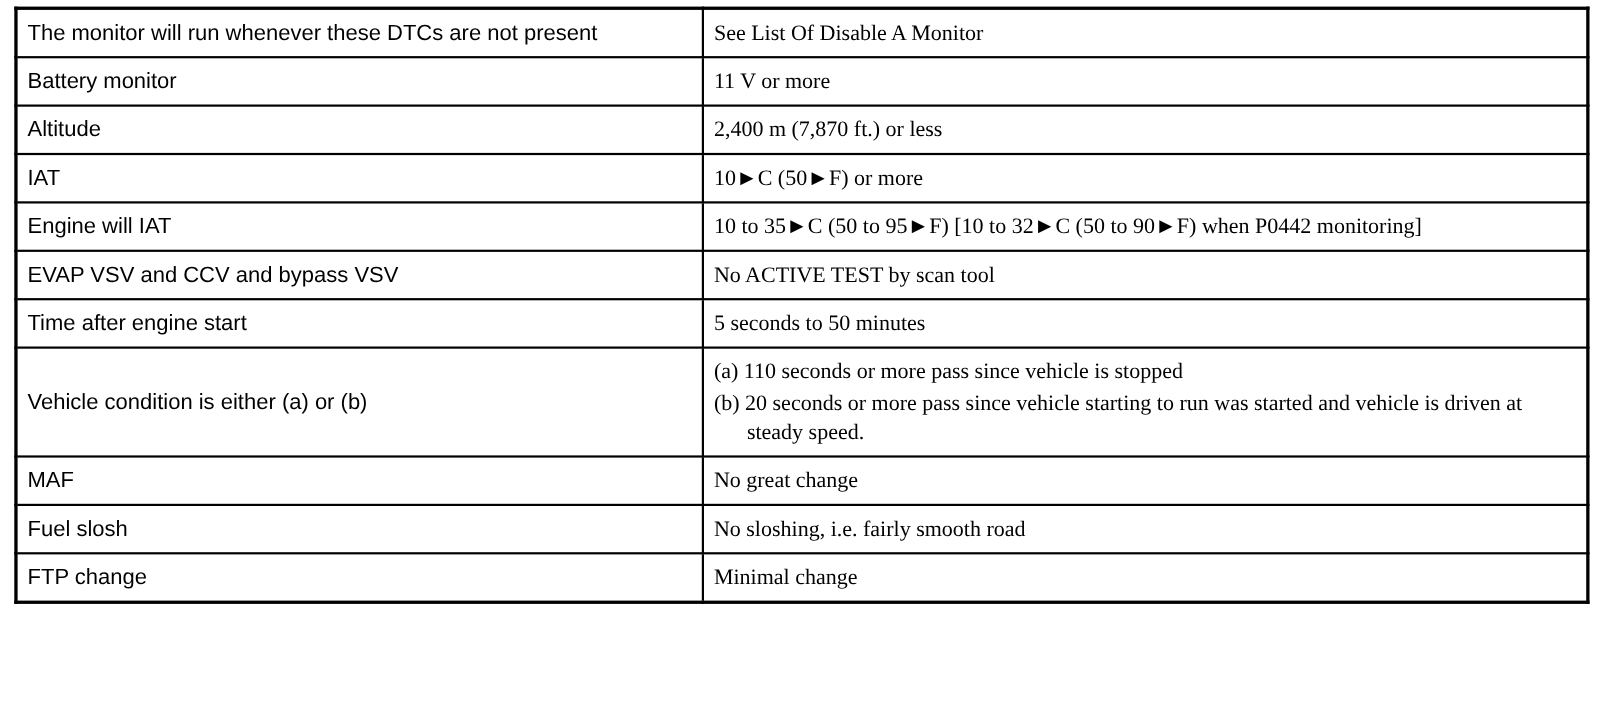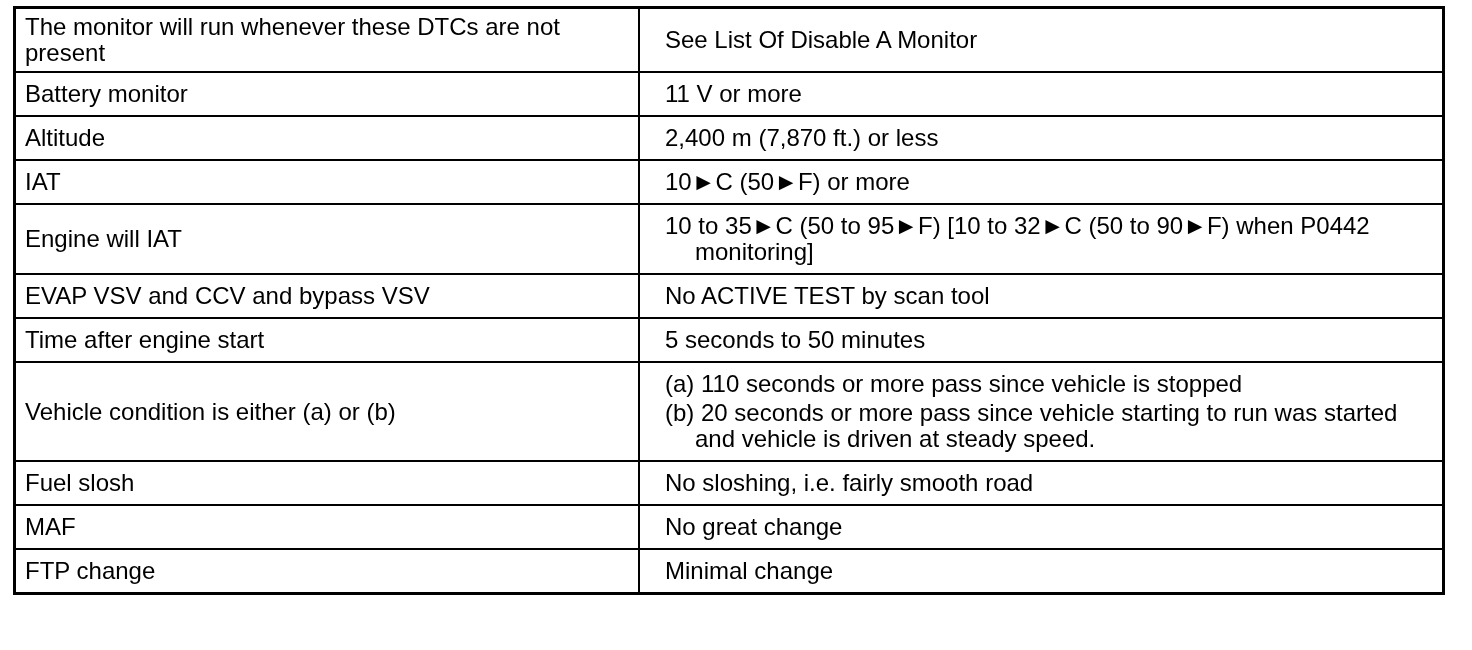--- a/index.html
+++ b/index.html
@@ -17,39 +17,40 @@
   }
   table.conditions {
     border-collapse: collapse;
     table-layout: fixed;
     width: 1432px;
     border: 3px solid #000000;
   }
   table.conditions td {
     border: 2px solid #000000;
     font-family: "Liberation Sans", "DejaVu Sans", sans-serif;
-    font-size: 24px;
+    font-size: 20px;
     color: #000000;
     vertical-align: middle;
     padding: 5px 9px;
     line-height: 26px;
     letter-spacing: 0px;
     overflow: hidden;
   }
   table.conditions td.condition-cell {
     width: 604px;
     height: 26px;
   }
   table.conditions td.value-cell {
   }
   .value-line {
     padding-left: 30px;
     text-indent: -30px;
-    margin: 3px 16px;
+    margin: 3px 0;
     max-width: 775px;
+    font-family: Liberation Serif, serif;
   }
 </style>
 </head>
 <body>
 
 <div class="table-wrap">
   <table class="conditions">
     <tbody>
   <tr>
     <td class="condition-cell">The monitor will run whenever these DTCs are not present</td>
@@ -105,30 +106,30 @@
 
   <tr>
     <td class="condition-cell">Vehicle condition is either (a) or (b)</td>
     <td class="value-cell">
             <div class="value-line">(a) 110 seconds or more pass since vehicle is stopped</div>
             <div class="value-line">(b) 20 seconds or more pass since vehicle starting to run was started and vehicle is driven at steady speed.</div>
           </td>
   </tr>
 
   <tr>
-    <td class="condition-cell">Fuel slosh</td>
+    <td class="condition-cell">MAF</td>
     <td class="value-cell">
-            <div class="value-line">No sloshing, i.e. fairly smooth road</div>
+            <div class="value-line">No great change</div>
           </td>
   </tr>
 
   <tr>
-    <td class="condition-cell">MAF</td>
+    <td class="condition-cell">Fuel slosh</td>
     <td class="value-cell">
-            <div class="value-line">No great change</div>
+            <div class="value-line">No sloshing, i.e. fairly smooth road</div>
           </td>
   </tr>
 
   <tr>
     <td class="condition-cell">FTP change</td>
     <td class="value-cell">
             <div class="value-line">Minimal change</div>
           </td>
   </tr>
 

